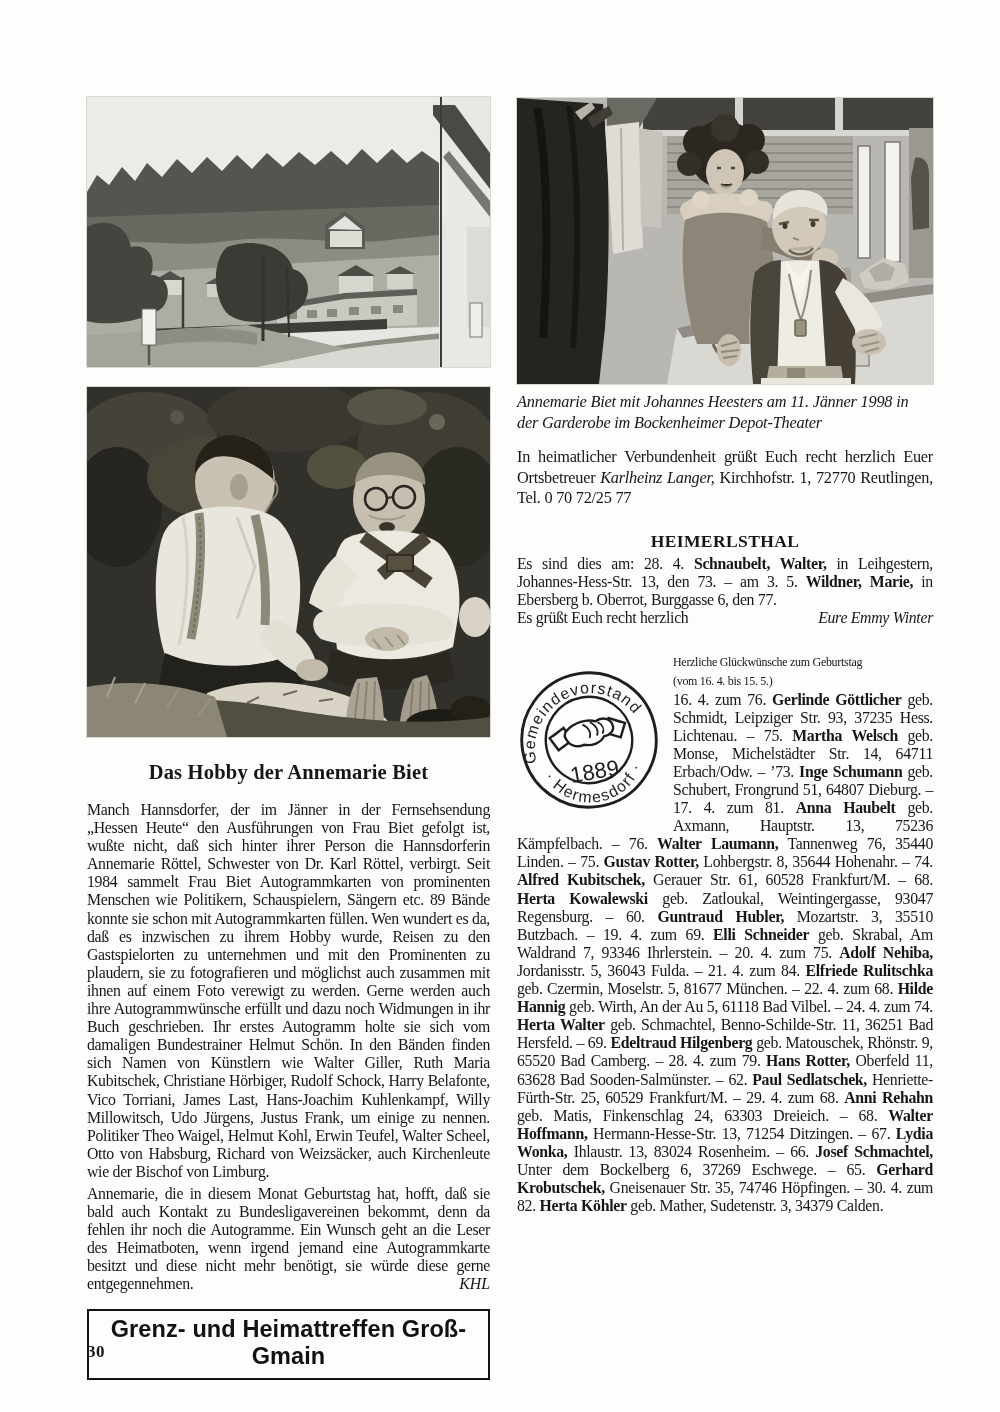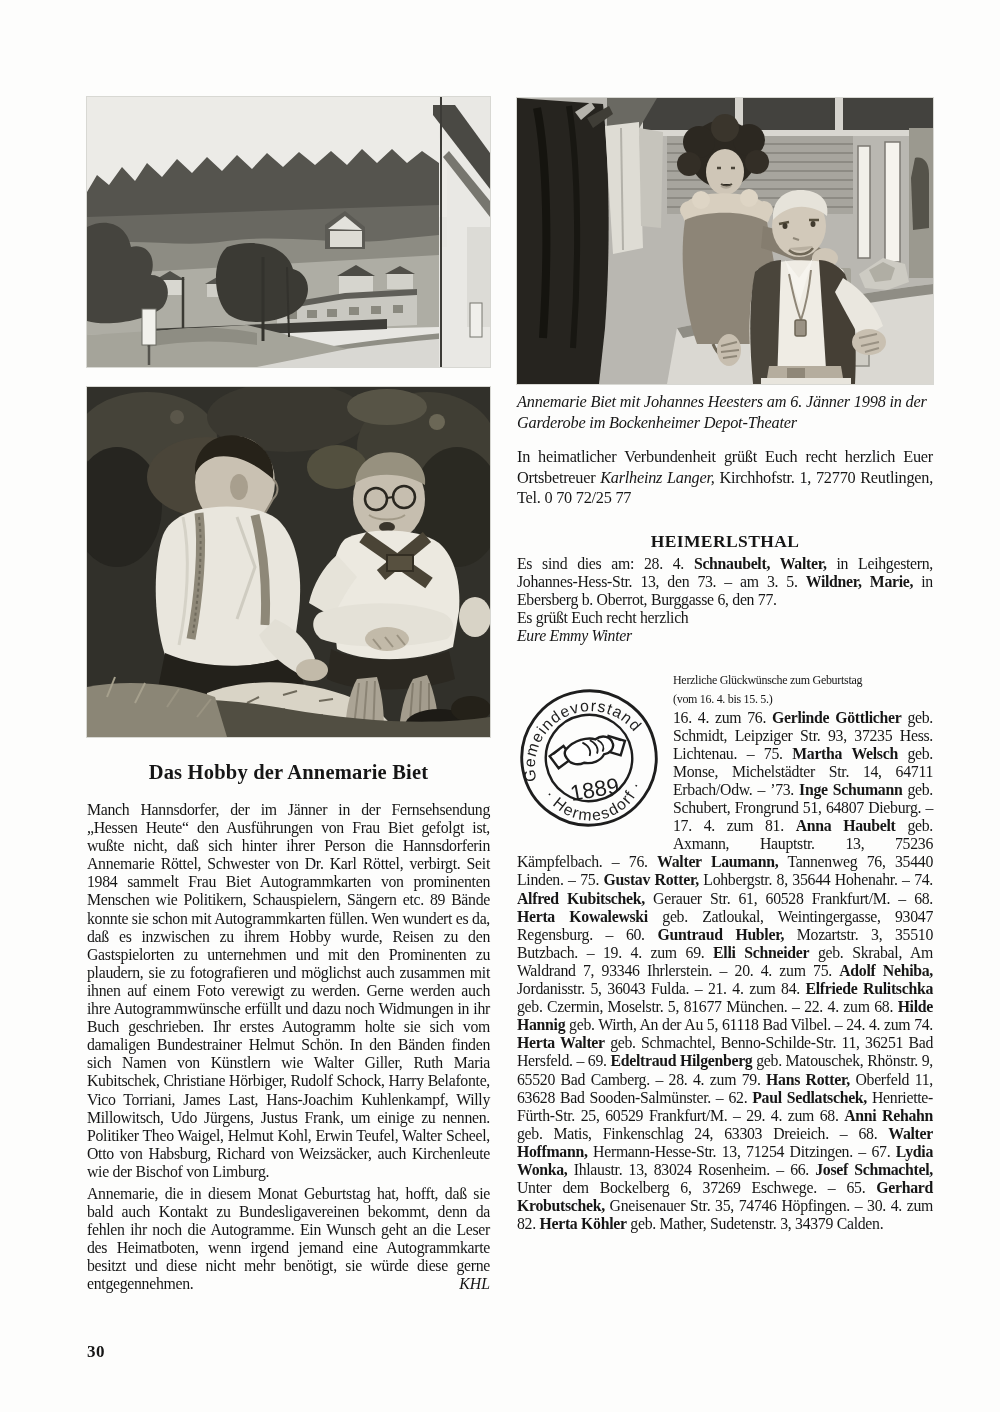--- a/index.html
+++ b/index.html
@@ -27,21 +27,21 @@
   .sec-title{
     font-size:17.5px;font-weight:bold;text-align:center;
     letter-spacing:0.4px;margin:22px 0 3px 0;
   }
   .hobby-title{
     font-size:20.5px;font-weight:bold;text-align:center;
     margin:24px 0 17px 0;letter-spacing:0.2px;
   }
   .closing-row{
     display:flex;justify-content:space-between;
-    font-size:15.8px;line-height:18.1px;letter-spacing:-0.3px;margin:0;flex-direction:column;
+    font-size:15.8px;line-height:18.1px;letter-spacing:-0.3px;margin:0;
   }
   .closing-row .sig-name{font-style:italic;}
   .hermesdorf{margin-top:26px;}
   .hermesdorf-title{
     font-size:17.5px;font-weight:bold;letter-spacing:0.4px;
     margin:0 0 2px 2px;text-align:left;
   }
   .stamp{float:left;width:144px;height:150px;margin:12px 12px 4px 0;}
   .intro-line{font-size:12px;line-height:18.6px;letter-spacing:-0.3px;margin:0;}
   .para{margin:0 0 0 0;}
@@ -206,20 +206,23 @@
       <line x1="110" y1="330" x2="124" y2="312" stroke="#9a9482" stroke-width="2"></line>
     </svg>
 
     <h2 class="hobby-title">Das Hobby der Annemarie Biet</h2>
     <p class="body-text para">Manch Hannsdorfer, der im Jänner in der Fernsehsendung „Hessen Heute“ den Ausführungen von Frau Biet gefolgt ist, wußte nicht, daß sich hinter ihrer Person die Hannsdorferin Annemarie Röttel, Schwester von Dr. Karl Röttel, verbirgt. Seit 1984 sammelt Frau Biet Autogrammkarten von prominenten Menschen wie Politikern, Schauspielern, Sängern etc. 89 Bände konnte sie schon mit Autogrammkarten füllen. Wen wundert es da, daß es inzwischen zu ihrem Hobby wurde, Reisen zu den Gastspielorten zu unternehmen und mit den Prominenten zu plaudern, sie zu fotografieren und möglichst auch zusammen mit ihnen auf einem Foto verewigt zu werden. Gerne werden auch ihre Autogrammwünsche erfüllt und dazu noch Widmungen in ihr Buch geschrieben. Ihr erstes Autogramm holte sie sich vom damaligen Bundestrainer Helmut Schön. In den Bänden finden sich Namen von Künstlern wie Walter Giller, Ruth Maria Kubitschek, Christiane Hörbiger, Rudolf Schock, Harry Belafonte, Vico Torriani, James Last, Hans-Joachim Kuhlenkampf, Willy Millowitsch, Udo Jürgens, Justus Frank, um einige zu nennen. Politiker Theo Waigel, Helmut Kohl, Erwin Teufel, Walter Scheel, Otto von Habsburg, Richard von Weizsäcker, auch Kirchenleute wie der Bischof von Limburg.</p>
     <p class="body-text para">
       <span>Annemarie, die in diesem Monat Geburtstag hat, hofft, daß sie bald auch Kontakt zu Bundesligavereinen bekommt, denn da fehlen ihr noch die Autogramme. Ein Wunsch geht an die Leser des Heimatboten, wenn irgend jemand eine Autogrammkarte besitzt und diese nicht mehr benötigt, sie würde diese gerne entgegennehmen.</span>
       <span class="sig">KHL</span>
     </p>
 
+    <div class="footer-box">
+      <span class="footer-box-title">Grenz- und Heimattreffen Groß-Gmain</span>
+    </div>
   </div>
 
   <div class="col col-right">
 
     <svg class="photo" width="416" height="286" viewBox="0 0 416 286" role="img" aria-label="Black-and-white photograph of a woman with curly hair and fur-collared coat standing behind a seated elderly man in a white shirt and dark vest in a theatre dressing room with mirror lights and a counter">
       <rect x="0" y="0" width="416" height="286" fill="#b9b7b1"></rect>
 
       <rect x="90" y="0" width="326" height="34" fill="#43423e"></rect>
       <rect x="118" y="0" width="8" height="34" fill="#d6d4ce"></rect>
       <rect x="218" y="0" width="8" height="34" fill="#d6d4ce"></rect>
@@ -310,21 +313,21 @@
 
       <path d="M252,268 L324,268 L326,280 L250,280 Z" fill="#b5ad9e"></path>
       <rect x="270" y="270" width="18" height="10" fill="#8f8778"></rect>
       <path d="M244,280 L334,280 L334,286 L244,286 Z" fill="#e8e5dd"></path>
 
       <path d="M326,180 C346,192 360,210 366,228 L344,242 C334,224 324,206 318,194 Z" fill="#eae7df"></path>
       <ellipse cx="352" cy="244" rx="17" ry="13" fill="#c9c0b1"></ellipse>
       <path d="M342,240 L360,236 M344,248 L362,244 M348,254 L362,250" stroke="#9a9284" stroke-width="2"></path>
     </svg>
 
-    <p class="caption">Annemarie Biet mit Johannes Heesters am 6. Jänner 1998 in der Garderobe im Bockenheimer Depot-Theater</p>
+    <p class="caption">Annemarie Biet mit Johannes Heesters am 11. Jänner 1998 in der Garderobe im Bockenheimer Depot-Theater</p>
 
     <p class="greeting"><span>In heimatlicher Verbundenheit grüßt Euch recht herzlich Euer Ortsbetreuer </span><span style="font-style: italic;">Karlheinz Langer,</span><span> Kirchhofstr. 1, 72770 Reutlingen, Tel. 0 70 72/25 77</span></p>
 
     <h3 class="sec-title">HEIMERLSTHAL</h3>
     <p class="body-text para"><span>Es sind dies am: 28. 4. </span><span style="font-weight: bold;">Schnaubelt, Walter,</span><span> in Leihgestern, Johannes-Hess-Str. 13, den 73. – am 3. 5. </span><span style="font-weight: bold;">Wildner, Marie,</span><span> in Ebersberg b. Oberrot, Burggasse 6, den 77.</span></p>
     <p class="closing-row">
       <span>Es grüßt Euch recht herzlich</span>
       <span class="sig-name">Eure Emmy Winter</span>
     </p>
 

